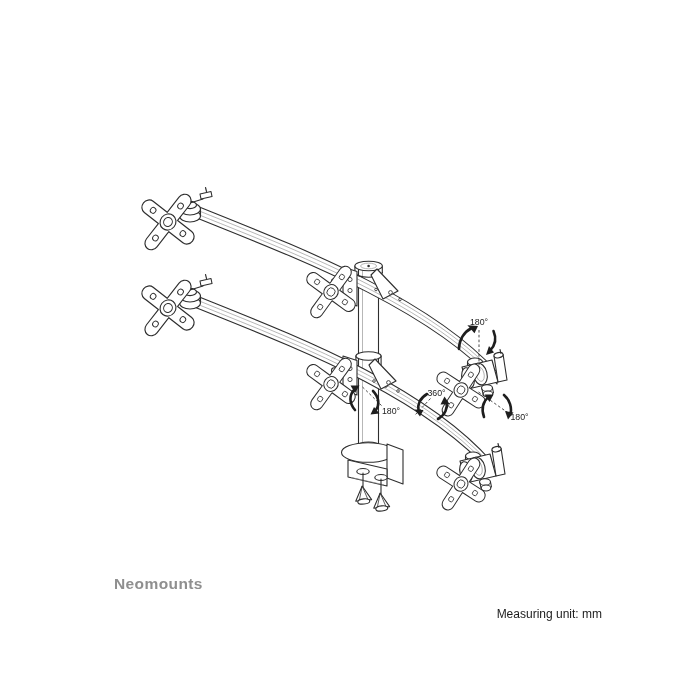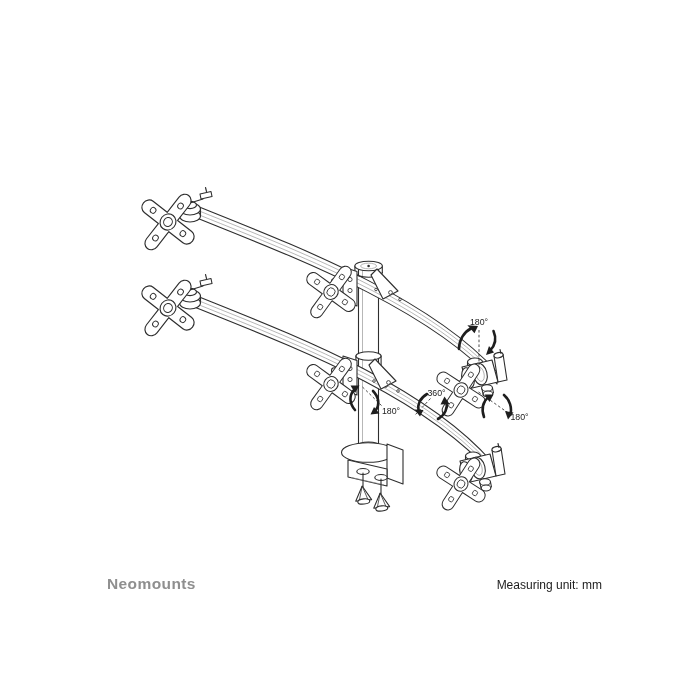--- a/index.html
+++ b/index.html
@@ -2,25 +2,25 @@
 <html><head>
 <meta charset="utf-8">
 <style>
   html,body { margin:0; padding:0; background:#ffffff; }
   .screen {
     position:relative; width:700px; height:700px; background:#ffffff;
     font-family:"Liberation Sans", sans-serif; overflow:hidden;padding-left:12px;
   }
   .diagram-svg { position:absolute; left:0; top:0; }
   .logo {
-    position:absolute; left:107px; top:575px;
+    position:absolute; left:114px; top:575px;
     font-size:15.5px; font-weight:600; letter-spacing:0.4px; color:#8f8f8f;
   }
   .unit-note {
-    position:absolute; right:110px; top:578px;
+    position:absolute; right:110px; top:607px;
     font-size:12px; font-weight:500; color:#1b1b1b;
   }
   
   .ln   { fill:none; stroke:#2e2e2e; stroke-width:1.1; stroke-linecap:round; stroke-linejoin:round; }
   .wh   { fill:#ffffff; stroke:#2e2e2e; stroke-width:1.1; stroke-linejoin:round; }
   .thin { fill:none; stroke:#8f8f8f; stroke-width:0.65; }
   .hole { fill:#ffffff; stroke:#2e2e2e; stroke-width:0.85; }
   .dash { fill:none; stroke:#2b2b2b; stroke-width:0.85; stroke-dasharray:2.6 2.2; }
   .arr  { fill:none; stroke:#1e1e1e; stroke-width:2.6; stroke-linecap:round; }
   .ah   { fill:#1e1e1e; stroke:none; }

